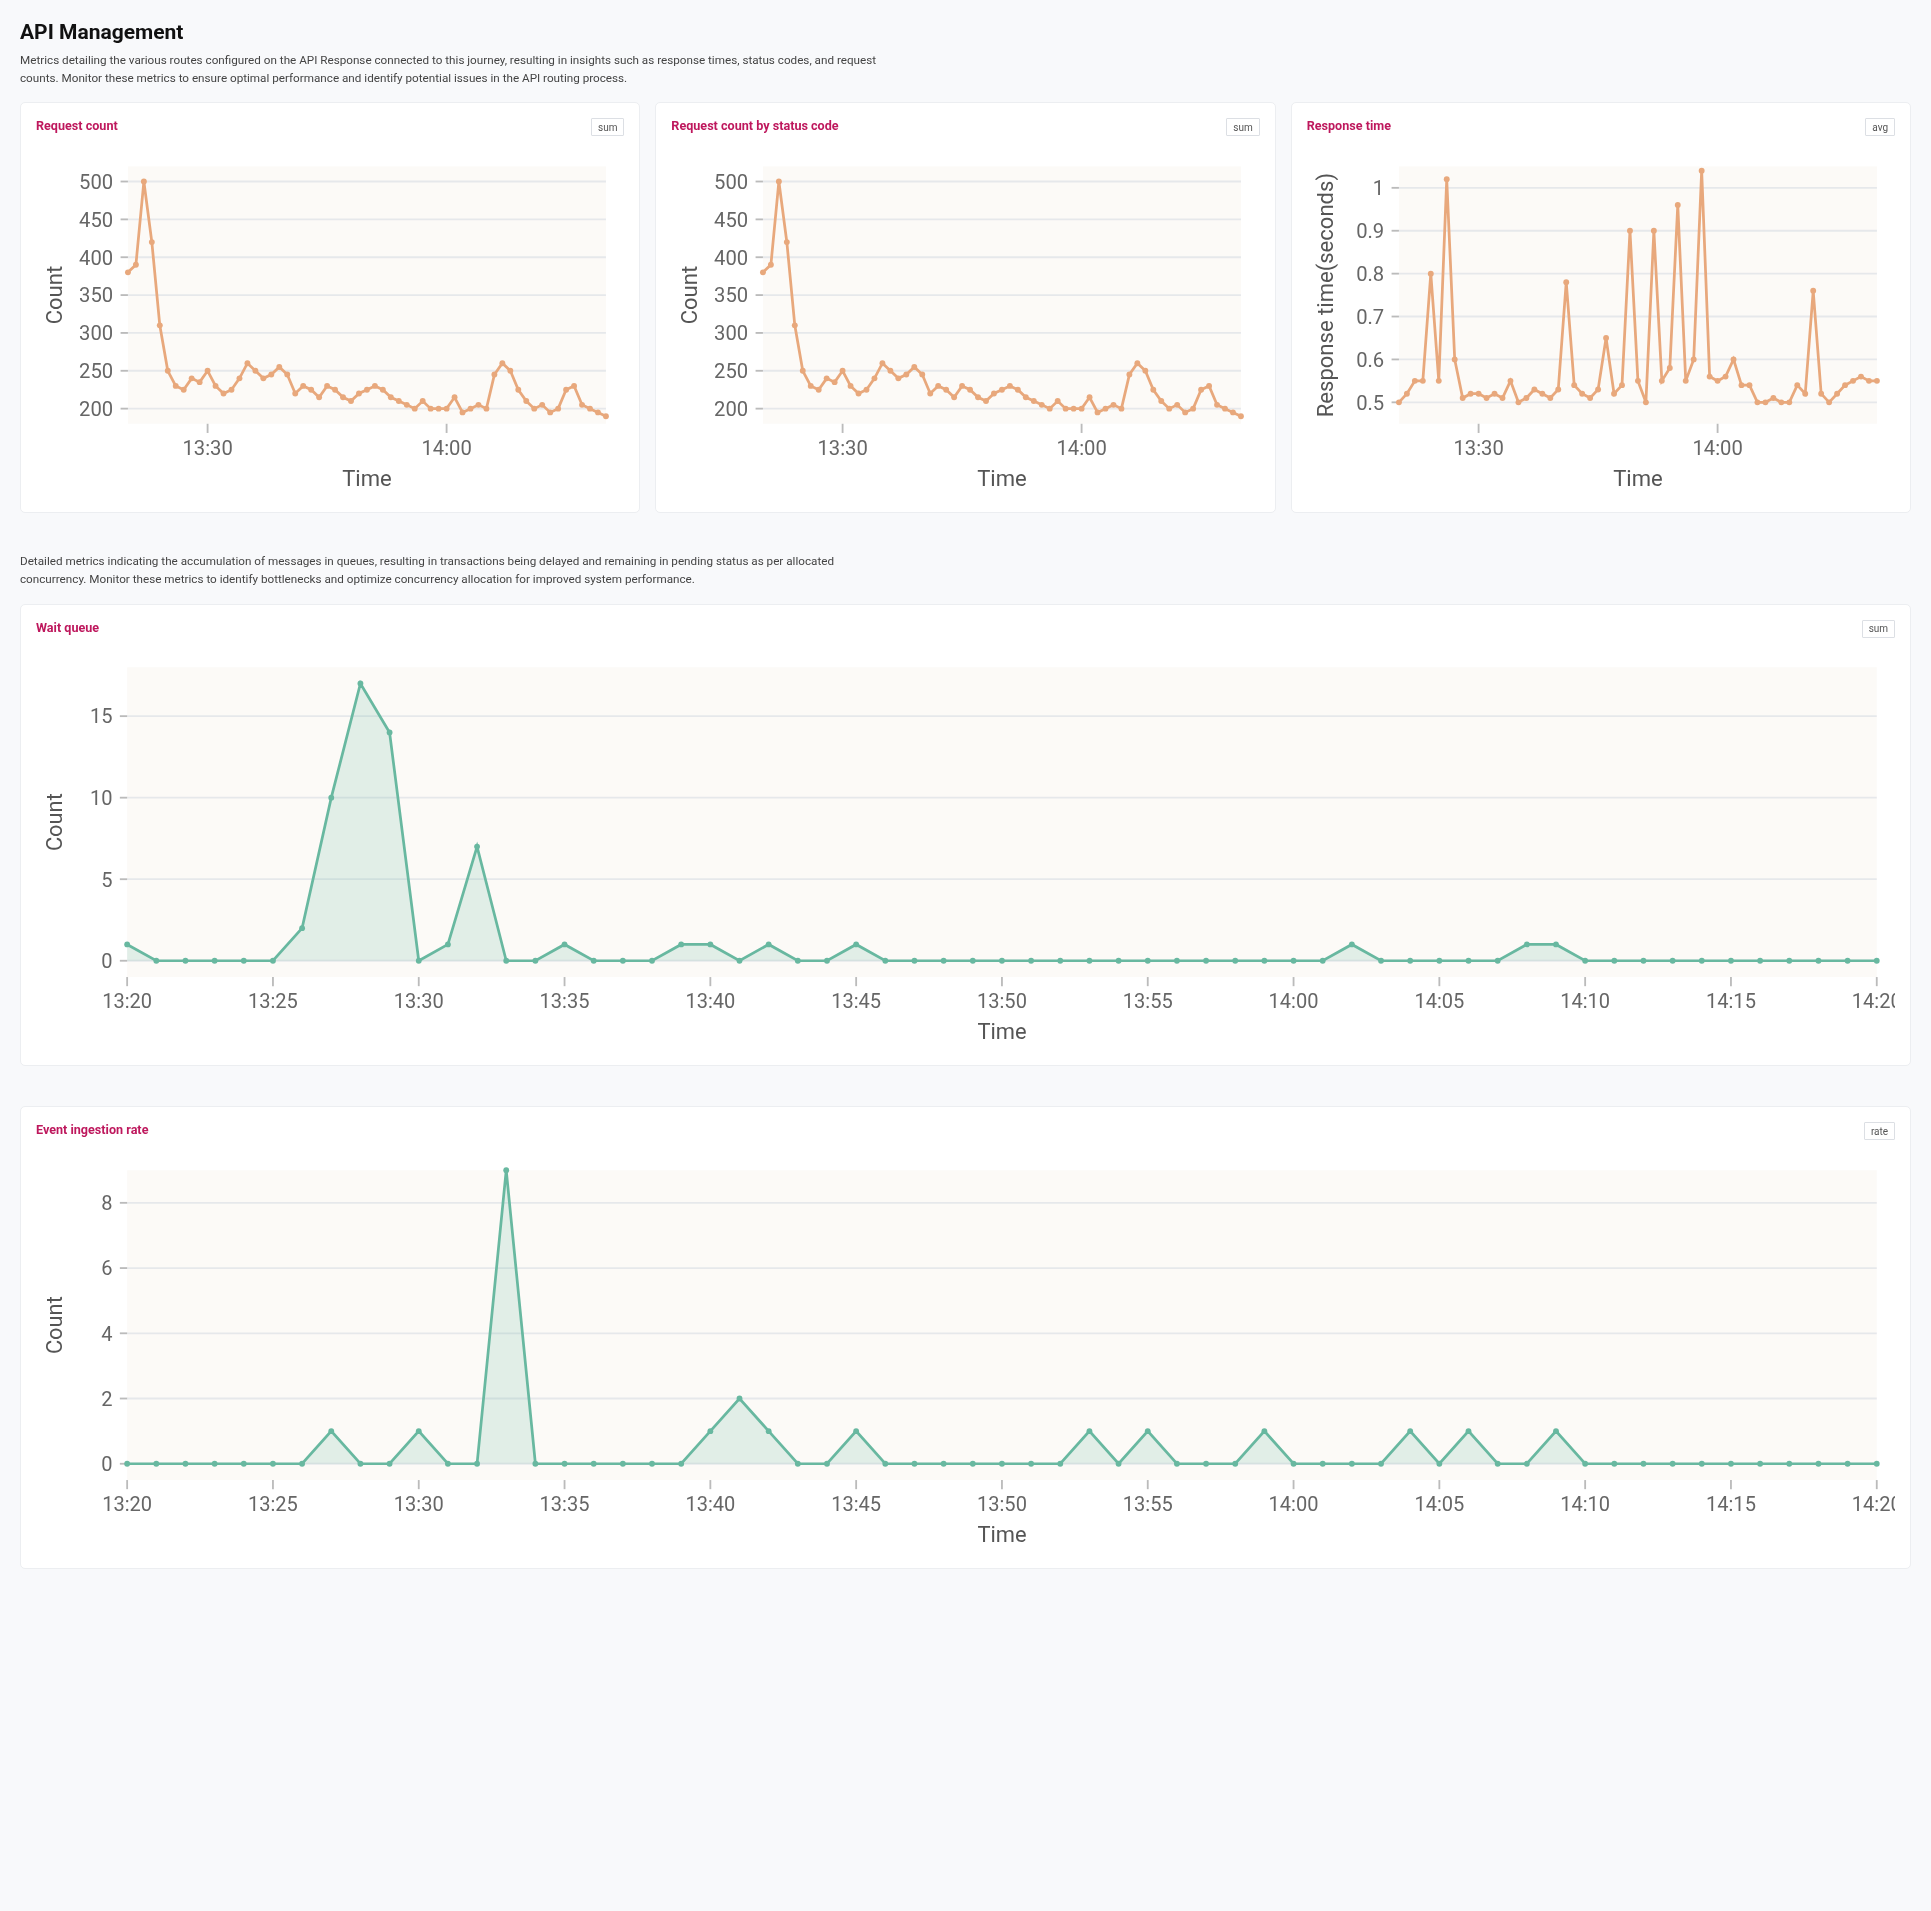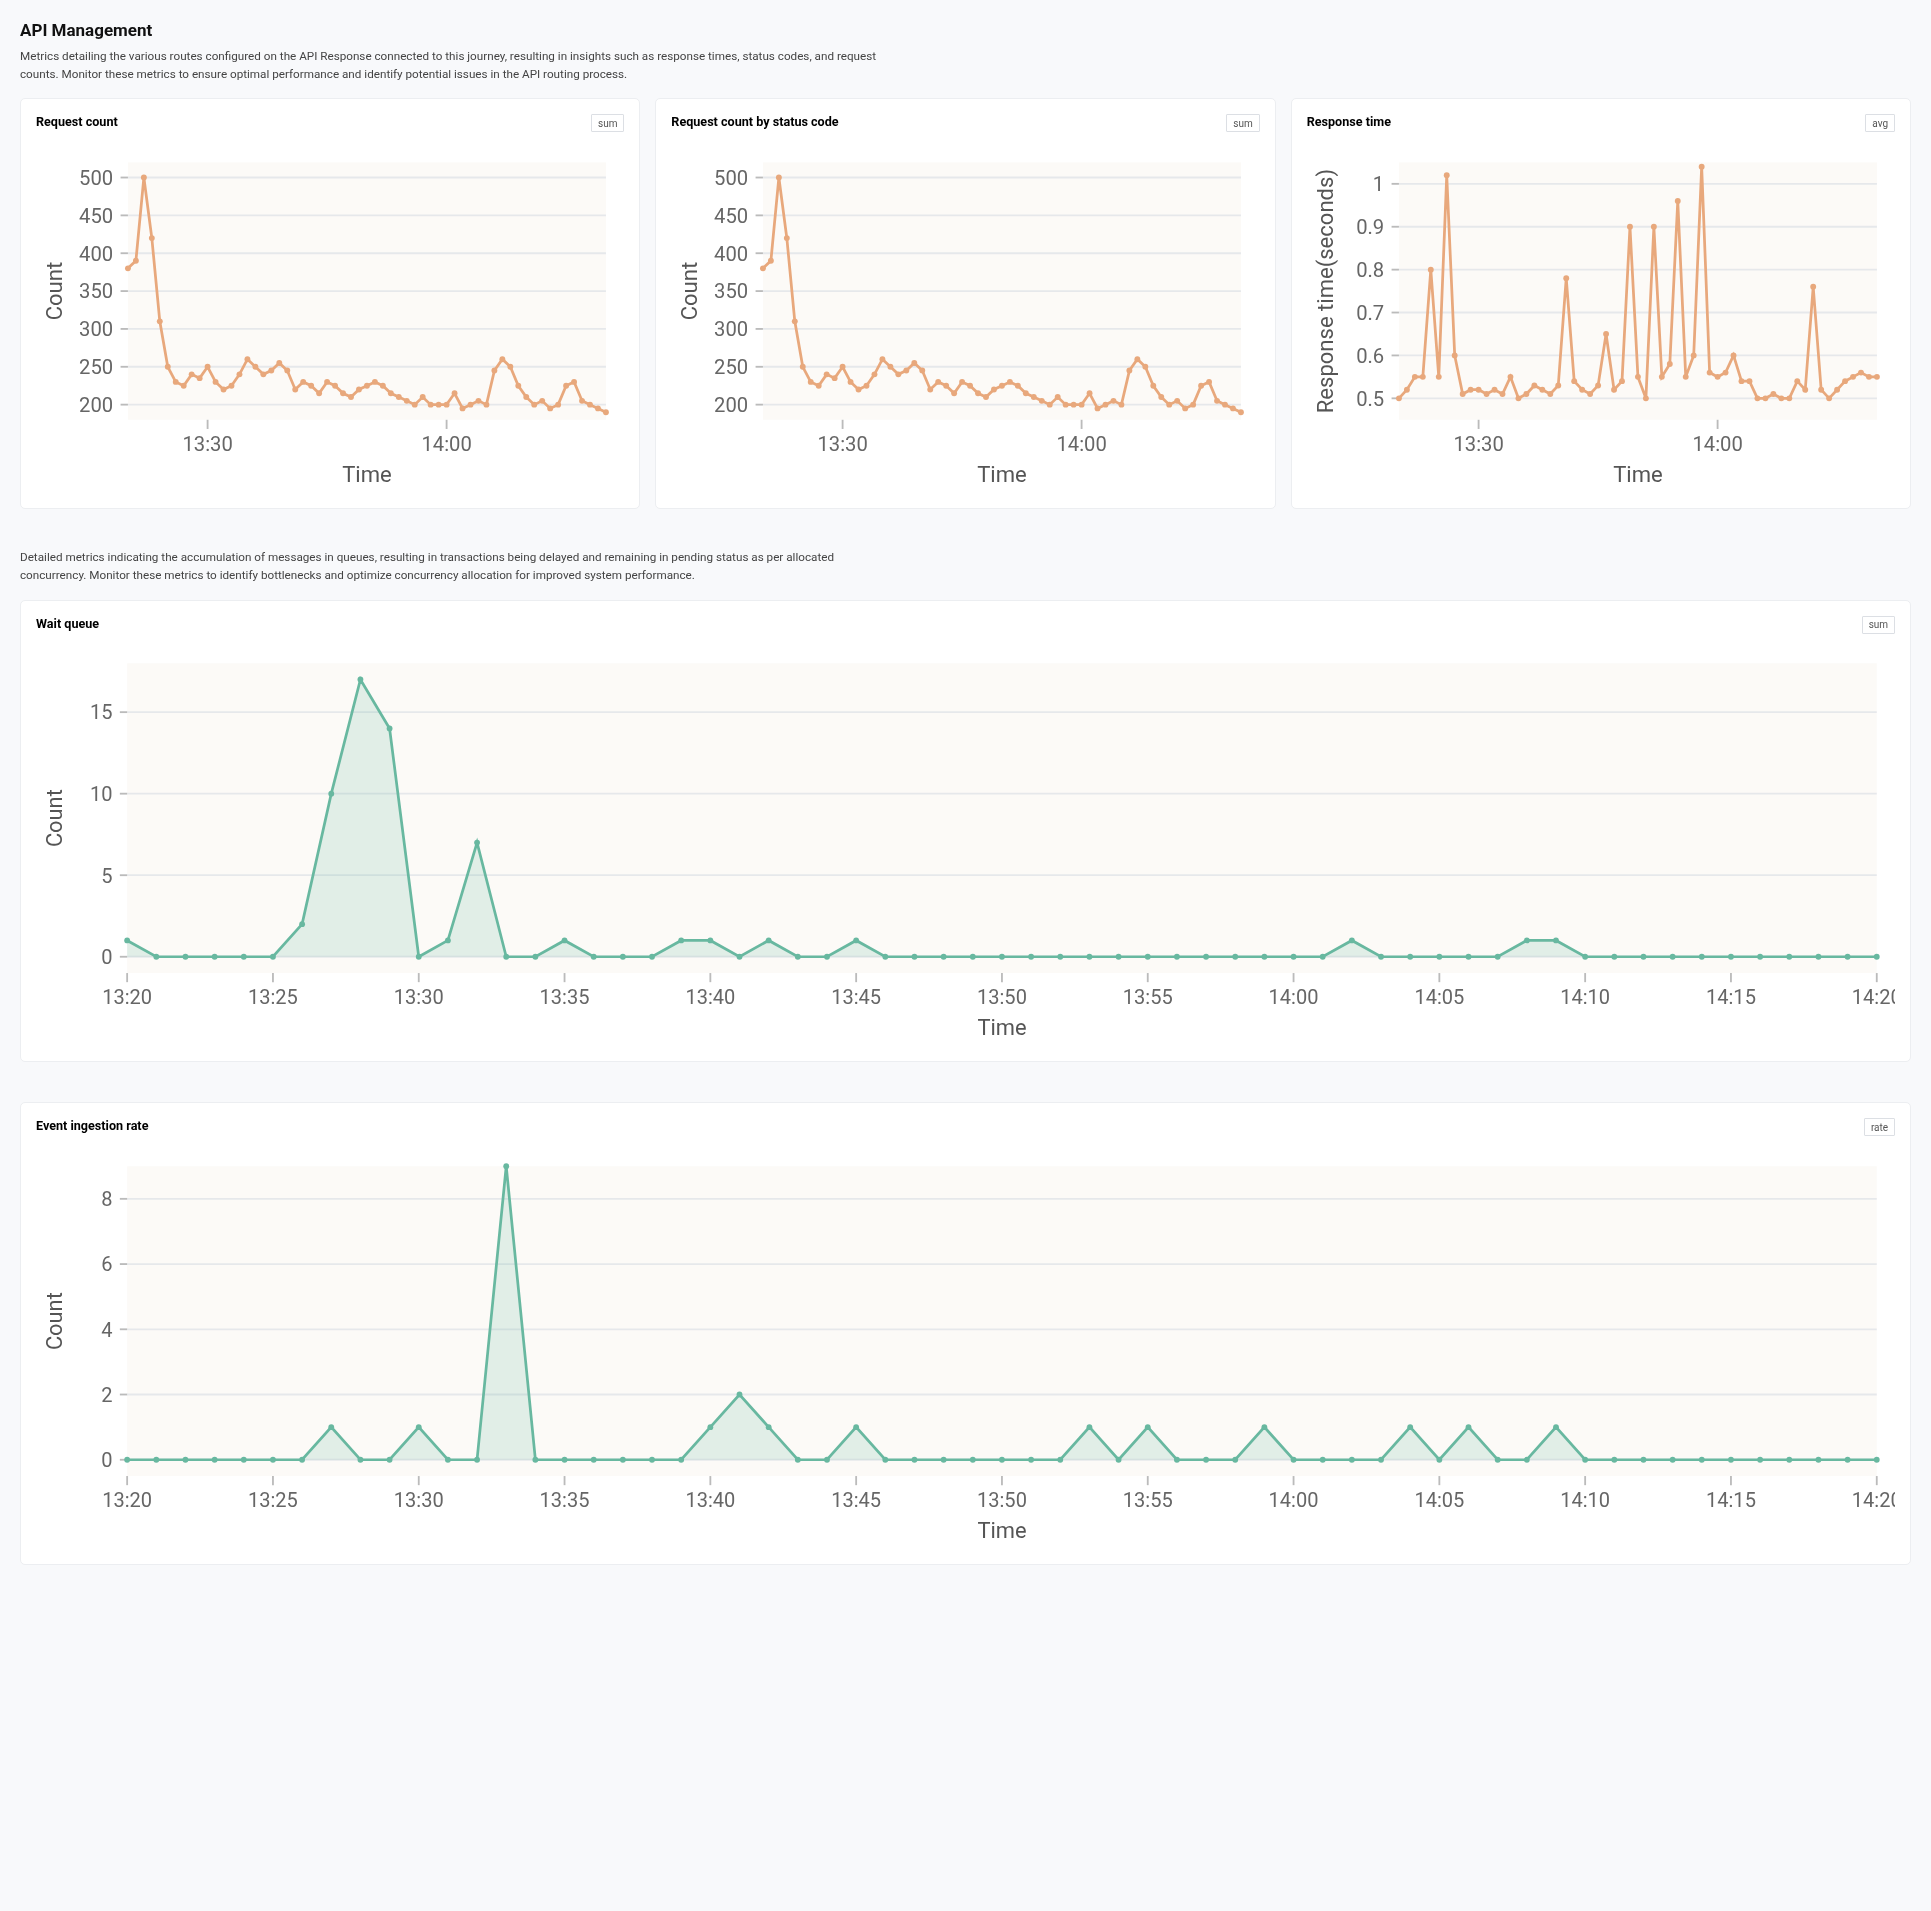--- a/index.html
+++ b/index.html
@@ -4,21 +4,21 @@
 <style>
   * { box-sizing: border-box; margin: 0; padding: 0; }
   body {
     font-family: -apple-system, BlinkMacSystemFont, "Segoe UI", Roboto, Helvetica, Arial, sans-serif;
     background: #f8f9fb;
     color: #1a1a1a;
     padding: 20px;
   }
   .section { margin-bottom: 40px; }
   .section-title {
-    font-size: 17px;
+    font-size: 21px;
     font-weight: 700;
     margin-bottom: 8.4px;
     color: #111;
   }
   .section-desc {
     font-size: 11.7px;
     color: #444;
     line-height: 1.5;
     margin-bottom: 15px;
     max-width: 881px;
@@ -36,21 +36,21 @@
   }
   .card-header {
     display: flex;
     justify-content: space-between;
     align-items: flex-start;
     margin-bottom: 11.7px;
   }
   .card-title {
     font-size: 12.6px;
     font-weight: 700;
-    color: #000000;
+    color: #be185d;
   }
   .agg-badge {
     font-size: 10px;
     color: #555;
     border: 0.8px solid #dcdfe4;
     border-radius: 1px;
     padding: 2.5px 5.9px;
     background: #fff;
   }
   .chart-holder { width: 100%; }

